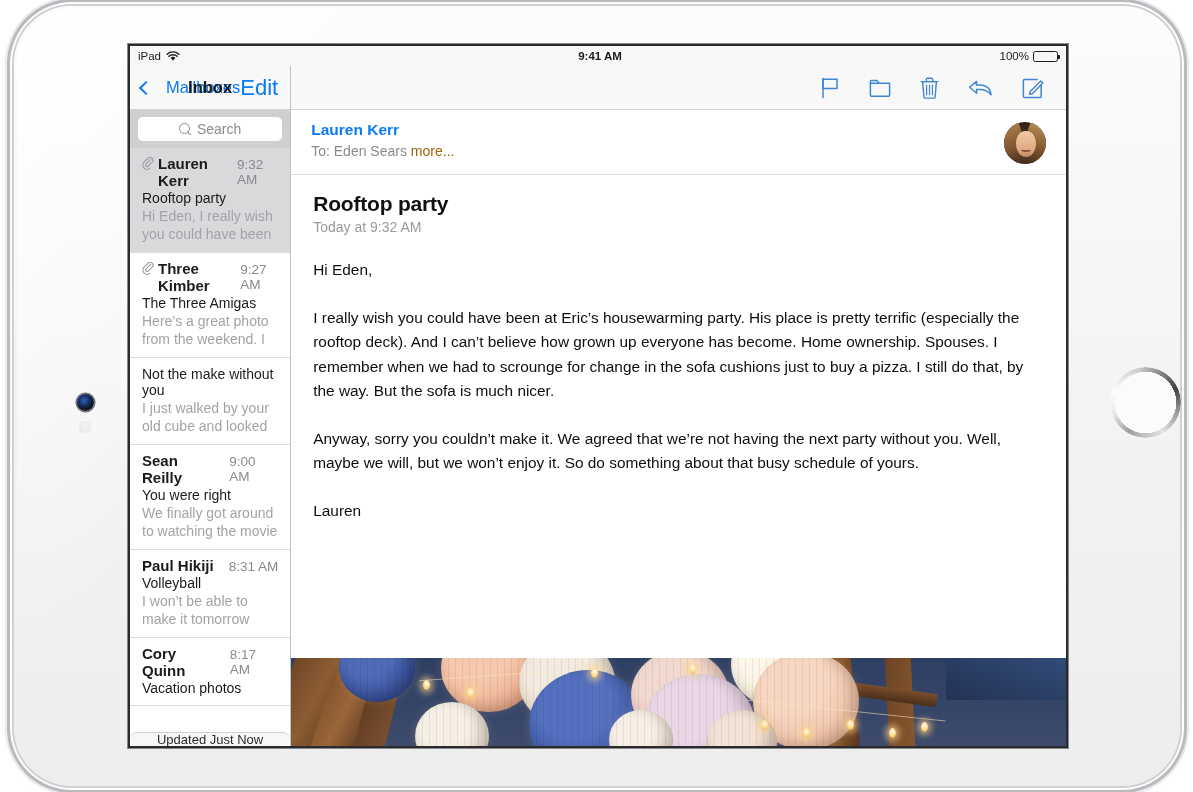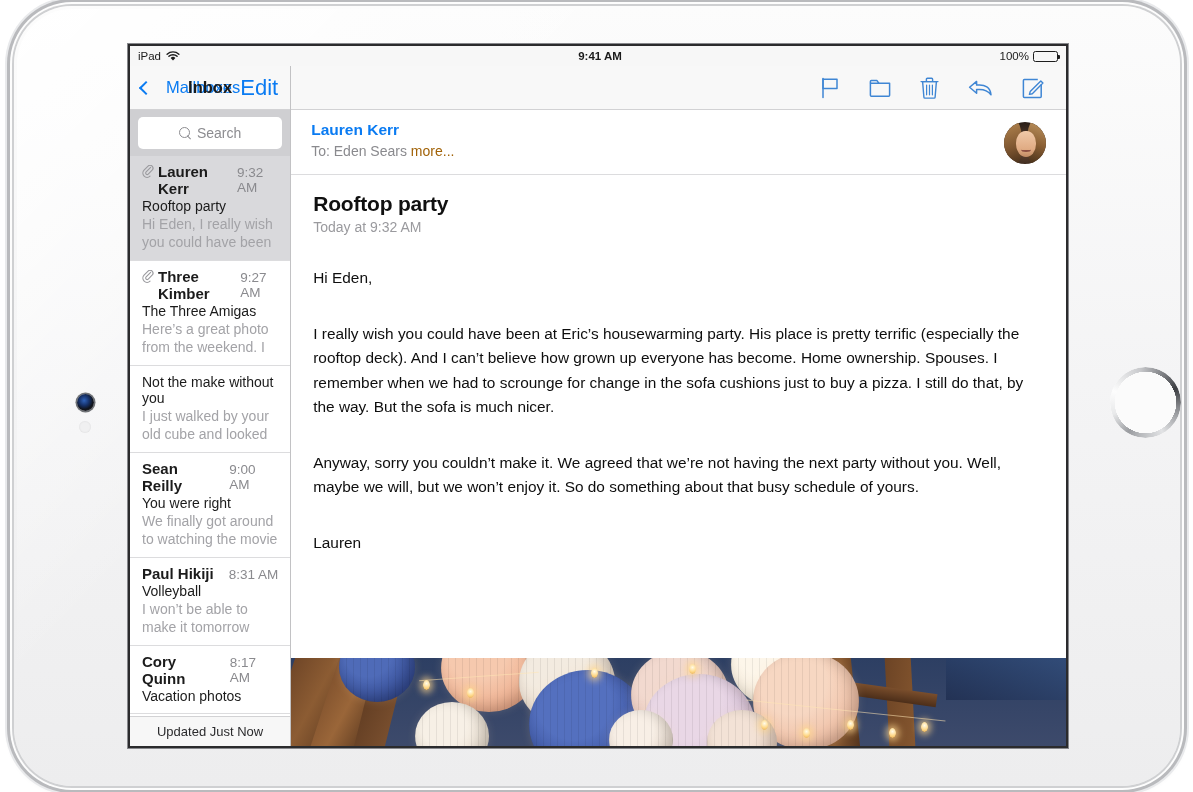--- a/index.html
+++ b/index.html
@@ -126,21 +126,21 @@
     font-size: 16.5px; font-weight: bold; color: #1b1b1b; pointer-events: none;
   }
   #edit-button {
     margin-left: auto; margin-right: 12px;
     color: #0a7bf2; font-size: 22px; cursor: pointer;
   }
   #search-wrap {
     background: #cfcfd2; padding: 7px 8px; flex: 0 0 auto;
   }
   #search-field {
-    height: 32px; background: #fff; border-radius: 5px;
+    height: 24px; background: #fff; border-radius: 5px;
     display: flex; align-items: center; justify-content: center; gap: 6px;
   }
   .search-icon { width: 12px; height: 12px; position: relative; display: inline-block; }
   .search-icon::before {
     content: ""; position: absolute; left: 0; top: 0;
     width: 9px; height: 9px; border: 1.4px solid #8c8c90; border-radius: 50%;
   }
   .search-icon::after {
     content: ""; position: absolute; left: 8px; top: 8px;
     width: 4.5px; height: 1.4px; background: #8c8c90; transform: rotate(45deg);
@@ -161,24 +161,24 @@
     position: relative; top: 2px;
   }
   .msg-sender { font-size: 15px; font-weight: bold; color: #1b1b1b; flex: 1 1 auto; }
   .msg-time { font-size: 13.5px; color: #8a8a8e; margin-left: 8px; }
   .msg-subject { font-size: 14px; color: #1b1b1b; margin-top: 1px; }
   .msg-preview {
     font-size: 14px; color: #a3a3a7; line-height: 18px; margin-top: 1px;
     max-height: 36px; overflow: hidden;
   }
   #list-footer {
-    position: absolute; left: 0; right: 0; bottom: 0; height: 30px;
+    position: absolute; left: 0; right: 0; bottom: 0; height: 14px;
     background: #f7f7f7; border-top: 1px solid #d2d2d4;
     display: flex; align-items: center; justify-content: center;
-    font-size: 13px; color: #2b2b2d;
+    font-size: 13px; color: #2b2b2d; border-radius: 14px;
   }
 
   
   #detail-pane {
     flex: 1 1 auto; height: 100%; background: #fff;
     display: flex; flex-direction: column; position: relative;
   }
   #detail-navbar {
     height: 44px; background: #f8f8f8; border-bottom: 1px solid #d2d2d4;
     display: flex; align-items: center; justify-content: flex-end;
@@ -207,21 +207,21 @@
     background: linear-gradient(180deg,#f0c9a8 0%,#e0ab83 70%,#c08a63 100%); border-radius: 48% 48% 52% 52%; }
   #avatar .smile { position: absolute; left: 17px; top: 25px; width: 10px; height: 5px;
     border-bottom: 2px solid #8d4f42; border-radius: 0 0 60% 60%; }
 
   #detail-body {
     flex: 1 1 auto; overflow: hidden; padding: 17px 22px 0 22px; position: relative;
   }
   #msg-title { font-size: 21px; font-weight: bold; color: #101010; letter-spacing: -.2px; }
   #msg-date { font-size: 14px; color: #9a9a9e; margin-top: 3px; }
   .body-para {
-    font-size: 15.4px; color: #0e0e0e; line-height: 24.5px; margin-top: 31px;
+    font-size: 15.4px; color: #0e0e0e; line-height: 24.5px; margin-top: 23px;
   }
   #attachment {
     position: absolute; left: 0; right: 0; bottom: 0; height: 88px;
     overflow: hidden;
     background: linear-gradient(180deg,#2d3f63 0%,#3d4a6b 100%);
   }
   .lantern { position: absolute; border-radius: 50%; }
   .beam { position: absolute; background: linear-gradient(180deg,#8a5a33 0%,#5d3a20 100%); }
   .bulb { position: absolute; width: 7px; height: 10px; border-radius: 50%;
     background: radial-gradient(circle at 50% 35%, #fffbe8 0%, #ffd98a 55%, #e8ad4e 100%);

